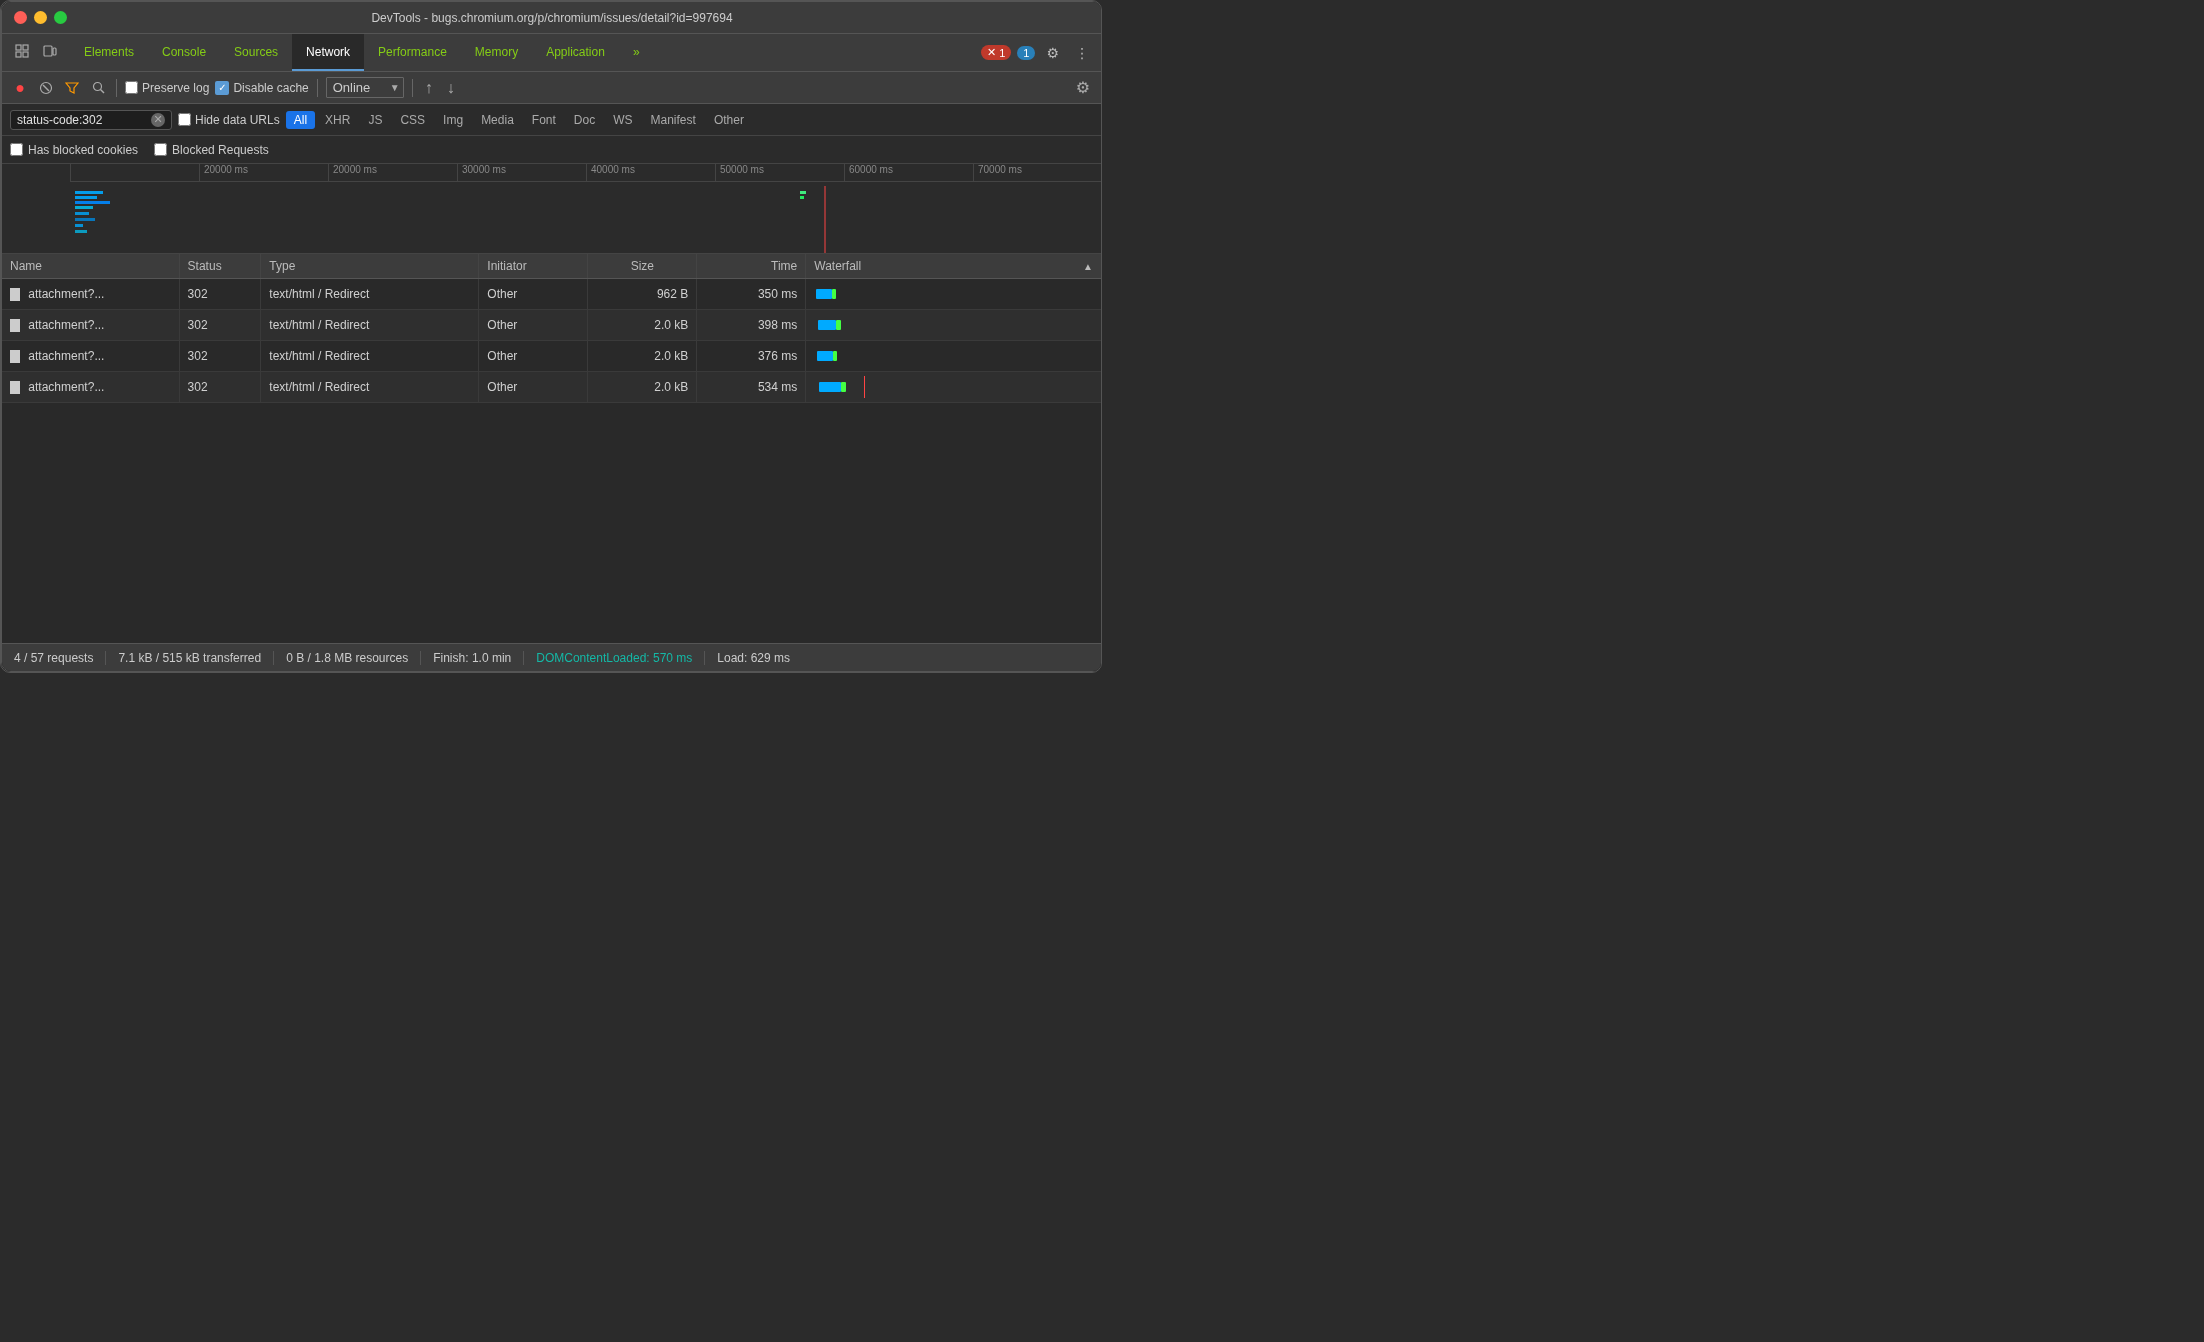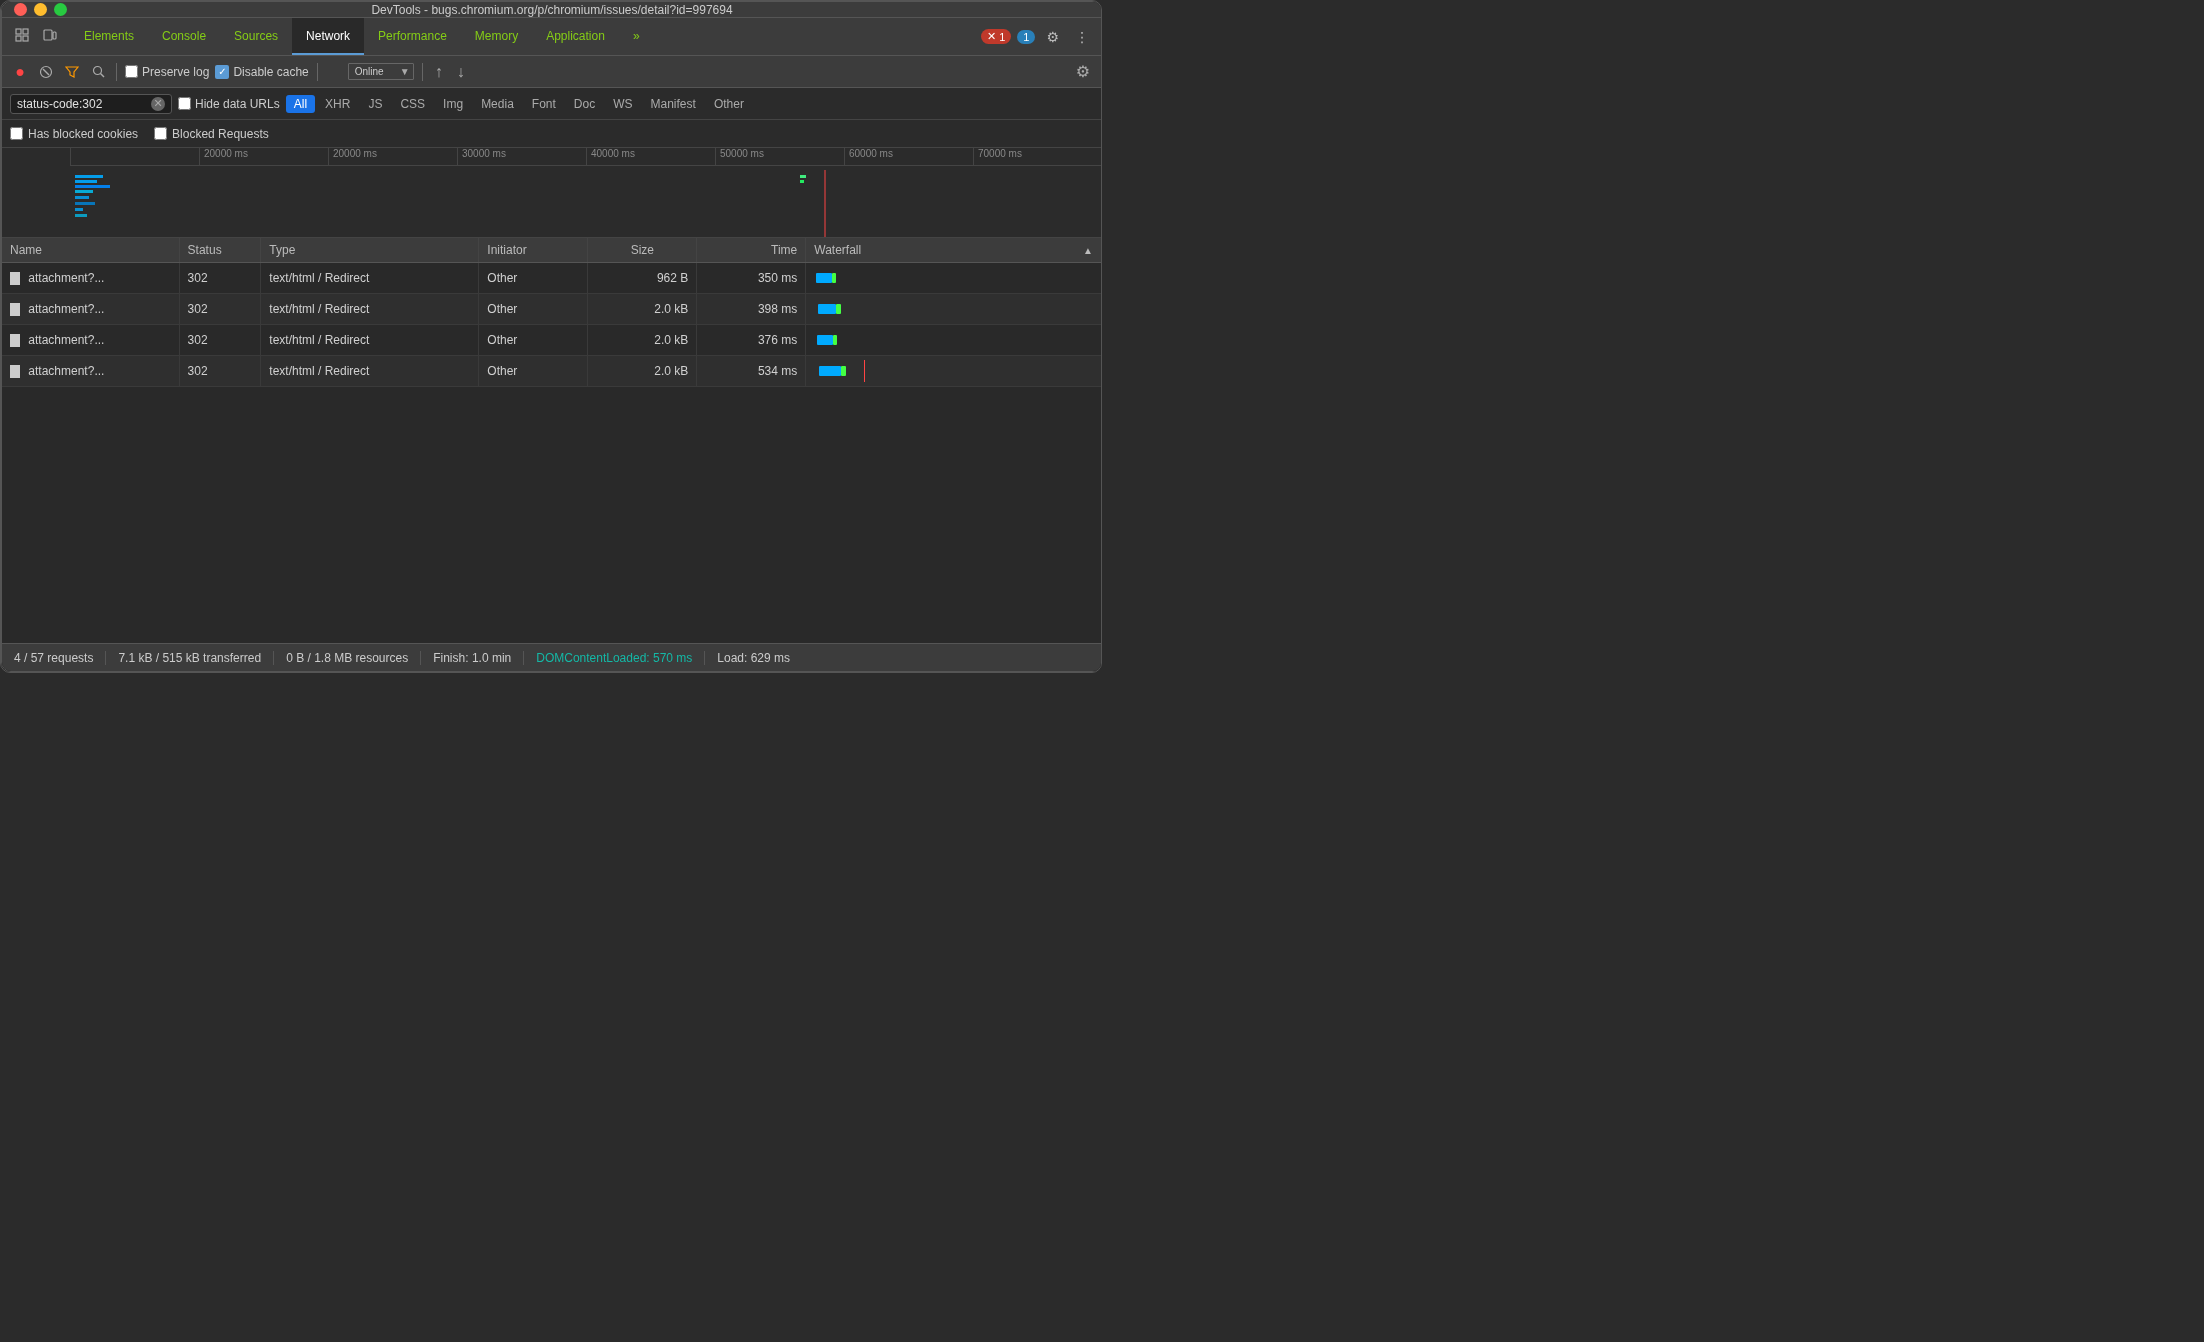--- a/index.html
+++ b/index.html
@@ -11,21 +11,21 @@
       width: 1102px;
       min-height: 671px;
       border-radius: 10px;
       overflow: hidden;
       border: 1px solid #555;
     }
 
     
     .title-bar {
       background: #3c3c3c;
-      height: 16px;
+      height: 32px;
       display: flex;
       align-items: center;
       padding: 0 12px;
       border-bottom: 1px solid #555;
       position: relative;
     }
     .traffic-lights {
       display: flex;
       gap: 7px;
       align-items: center;
@@ -178,26 +178,25 @@
       display: flex;
       align-items: center;
       justify-content: center;
       color: white;
       font-size: 10px;
     }
     .online-select {
       background: #3c3c3c;
       border: 1px solid #666;
       color: #ccc;
-      font-size: 10px;
+      font-size: 13px;
       padding: 2px 20px 2px 6px;
       border-radius: 1px;
       cursor: pointer;
       appearance: none;
-      margin-left: 22px;
       -webkit-appearance: none;
     }
     .select-wrapper {
       position: relative;
       display: flex;
       align-items: center;
     }
     .select-arrow {
       position: absolute;
       right: 4px;

